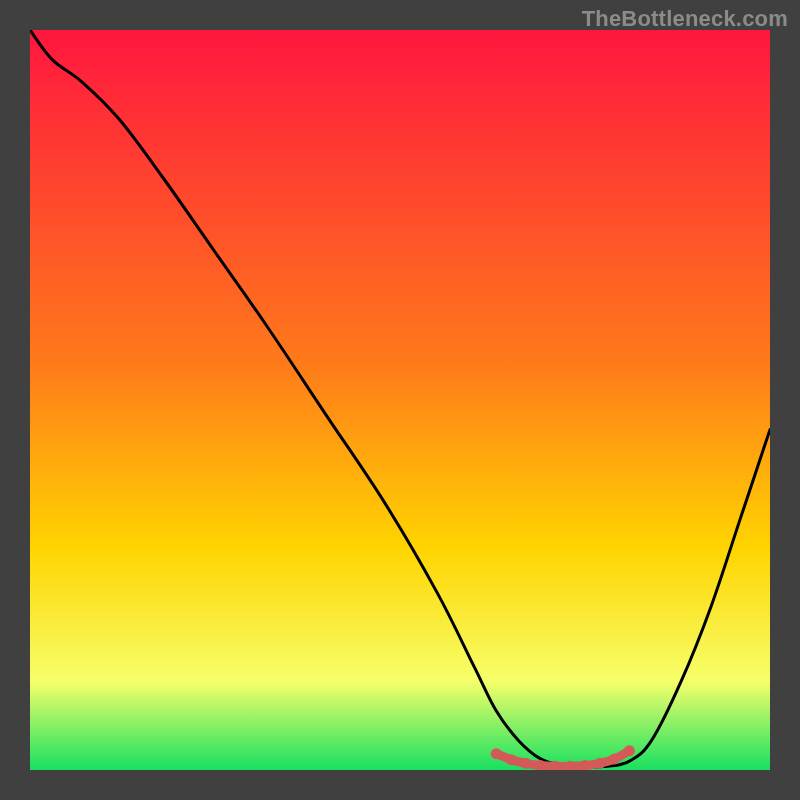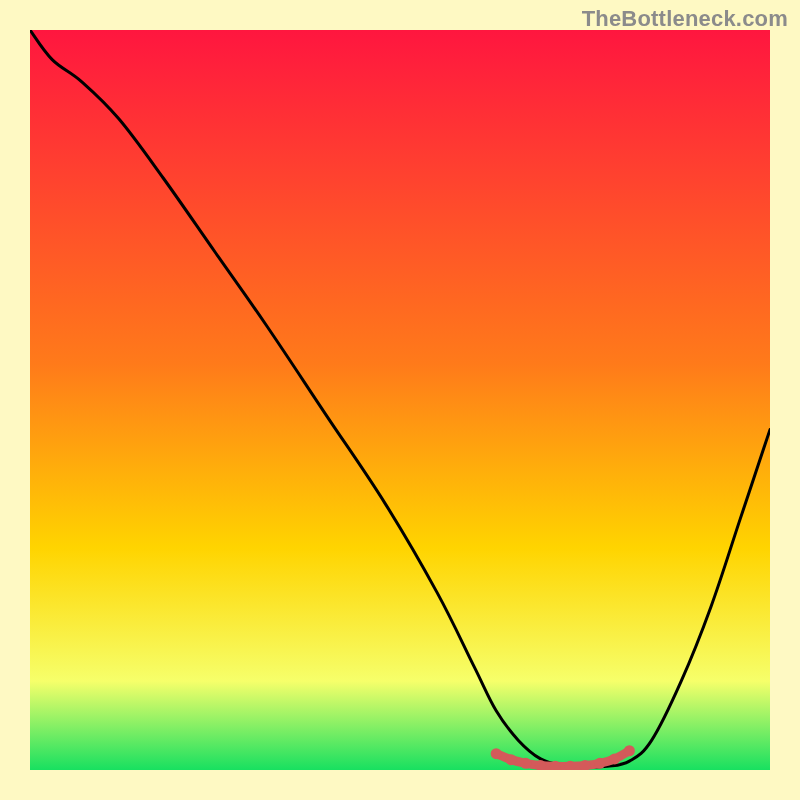--- a/index.html
+++ b/index.html
@@ -1,17 +1,17 @@
 <!DOCTYPE html>
 <html><head>
 <meta charset="utf-8">
 <style>
   * { margin: 0; padding: 0; box-sizing: border-box; }
   html, body { width: 800px; height: 800px; background: #000; overflow: hidden; }
-  .stage { position: relative; width: 800px; height: 800px; background: #fef9c3; }
+  .stage { position: relative; width: 800px; height: 800px; background: #404040; }
   .watermark {
     position: absolute;
     top: 6px; right: 12px;
     font-family: Arial, Helvetica, sans-serif;
     font-size: 22px;
     font-weight: 600;
     color: #8b8b8b;
     letter-spacing: 0.2px;
   }
   .plot-wrap {

